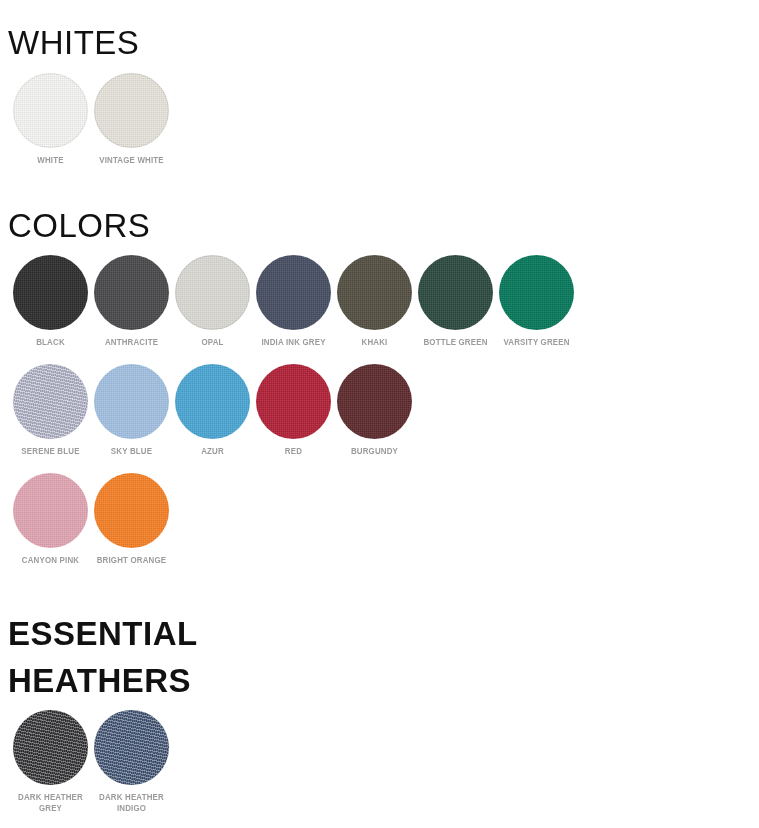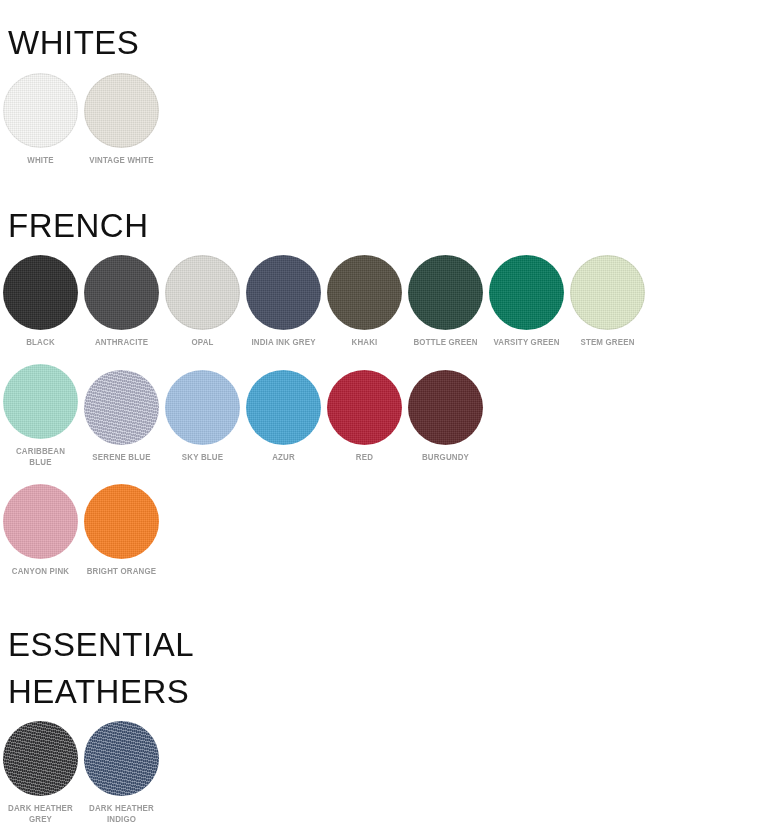--- a/index.html
+++ b/index.html
@@ -32,27 +32,28 @@
     font-family: "Liberation Sans", sans-serif;
     font-weight: 400;
     font-size: 33px;
     line-height: 46px;
     letter-spacing: 0.5px;
     color: #111111;
     margin: 0;
     padding: 0 0 0 8px;
     white-space: pre-line;
   }
-  .section-title.tight { line-height: 47px; }
+  .section-title.tight { line-height: 47px; font-weight: bold; }
 
   
   .swatch-row {
     display: flex;
     flex-wrap: nowrap;
-    align-items: center;
+    align-items: flex-end;
+    padding-left: 10px;
   }
   .swatch {
     width: 81px;
     flex: 0 0 81px;
     display: flex;
     flex-direction: column;
     align-items: center;
     box-sizing: border-box;
   }
   .swatch-disc {
@@ -123,21 +124,21 @@
           <div class="swatch-label" style="color: rgb(155, 155, 155);">WHITE</div>
         </div>
         <div class="swatch">
           <div class="swatch-disc outlined" style="background-color: rgb(232, 229, 221);"></div>
           <div class="swatch-label" style="color: rgb(155, 155, 155);">VINTAGE WHITE</div>
         </div>
       </div>
   </div>
 
   <div class="section" id="colors-section">
-    <h2 class="section-title">FRENCH</h2>
+    <h2 class="section-title">COLORS</h2>
     <div class="swatch-row">
         <div class="swatch">
           <div class="swatch-disc" style="background-color: rgb(46, 46, 46);"></div>
           <div class="swatch-label" style="color: rgb(155, 155, 155);">BLACK</div>
         </div>
         <div class="swatch">
           <div class="swatch-disc" style="background-color: rgb(74, 74, 76);"></div>
           <div class="swatch-label" style="color: rgb(155, 155, 155);">ANTHRACITE</div>
         </div>
         <div class="swatch">
@@ -153,30 +154,22 @@
           <div class="swatch-label" style="color: rgb(155, 155, 155);">KHAKI</div>
         </div>
         <div class="swatch">
           <div class="swatch-disc" style="background-color: rgb(43, 74, 64);"></div>
           <div class="swatch-label" style="color: rgb(155, 155, 155);">BOTTLE GREEN</div>
         </div>
         <div class="swatch">
           <div class="swatch-disc" style="background-color: rgb(6, 121, 92);"></div>
           <div class="swatch-label" style="color: rgb(155, 155, 155);">VARSITY GREEN</div>
         </div>
-        <div class="swatch">
-          <div class="swatch-disc outlined" style="background-color: rgb(223, 233, 202);"></div>
-          <div class="swatch-label" style="color: rgb(155, 155, 155);">STEM GREEN</div>
-        </div>
-      </div>
-    <div class="swatch-row">
-        <div class="swatch">
-          <div class="swatch-disc" style="background-color: rgb(167, 221, 205);"></div>
-          <div class="swatch-label" style="color: rgb(155, 155, 155);">CARIBBEAN BLUE</div>
-        </div>
+      </div>
+    <div class="swatch-row">
         <div class="swatch">
           <div class="swatch-disc heather" style="background-color: rgb(188, 190, 212);"></div>
           <div class="swatch-label" style="color: rgb(155, 155, 155);">SERENE BLUE</div>
         </div>
         <div class="swatch">
           <div class="swatch-disc" style="background-color: rgb(164, 194, 227);"></div>
           <div class="swatch-label" style="color: rgb(155, 155, 155);">SKY BLUE</div>
         </div>
         <div class="swatch">
           <div class="swatch-disc" style="background-color: rgb(75, 167, 212);"></div>

